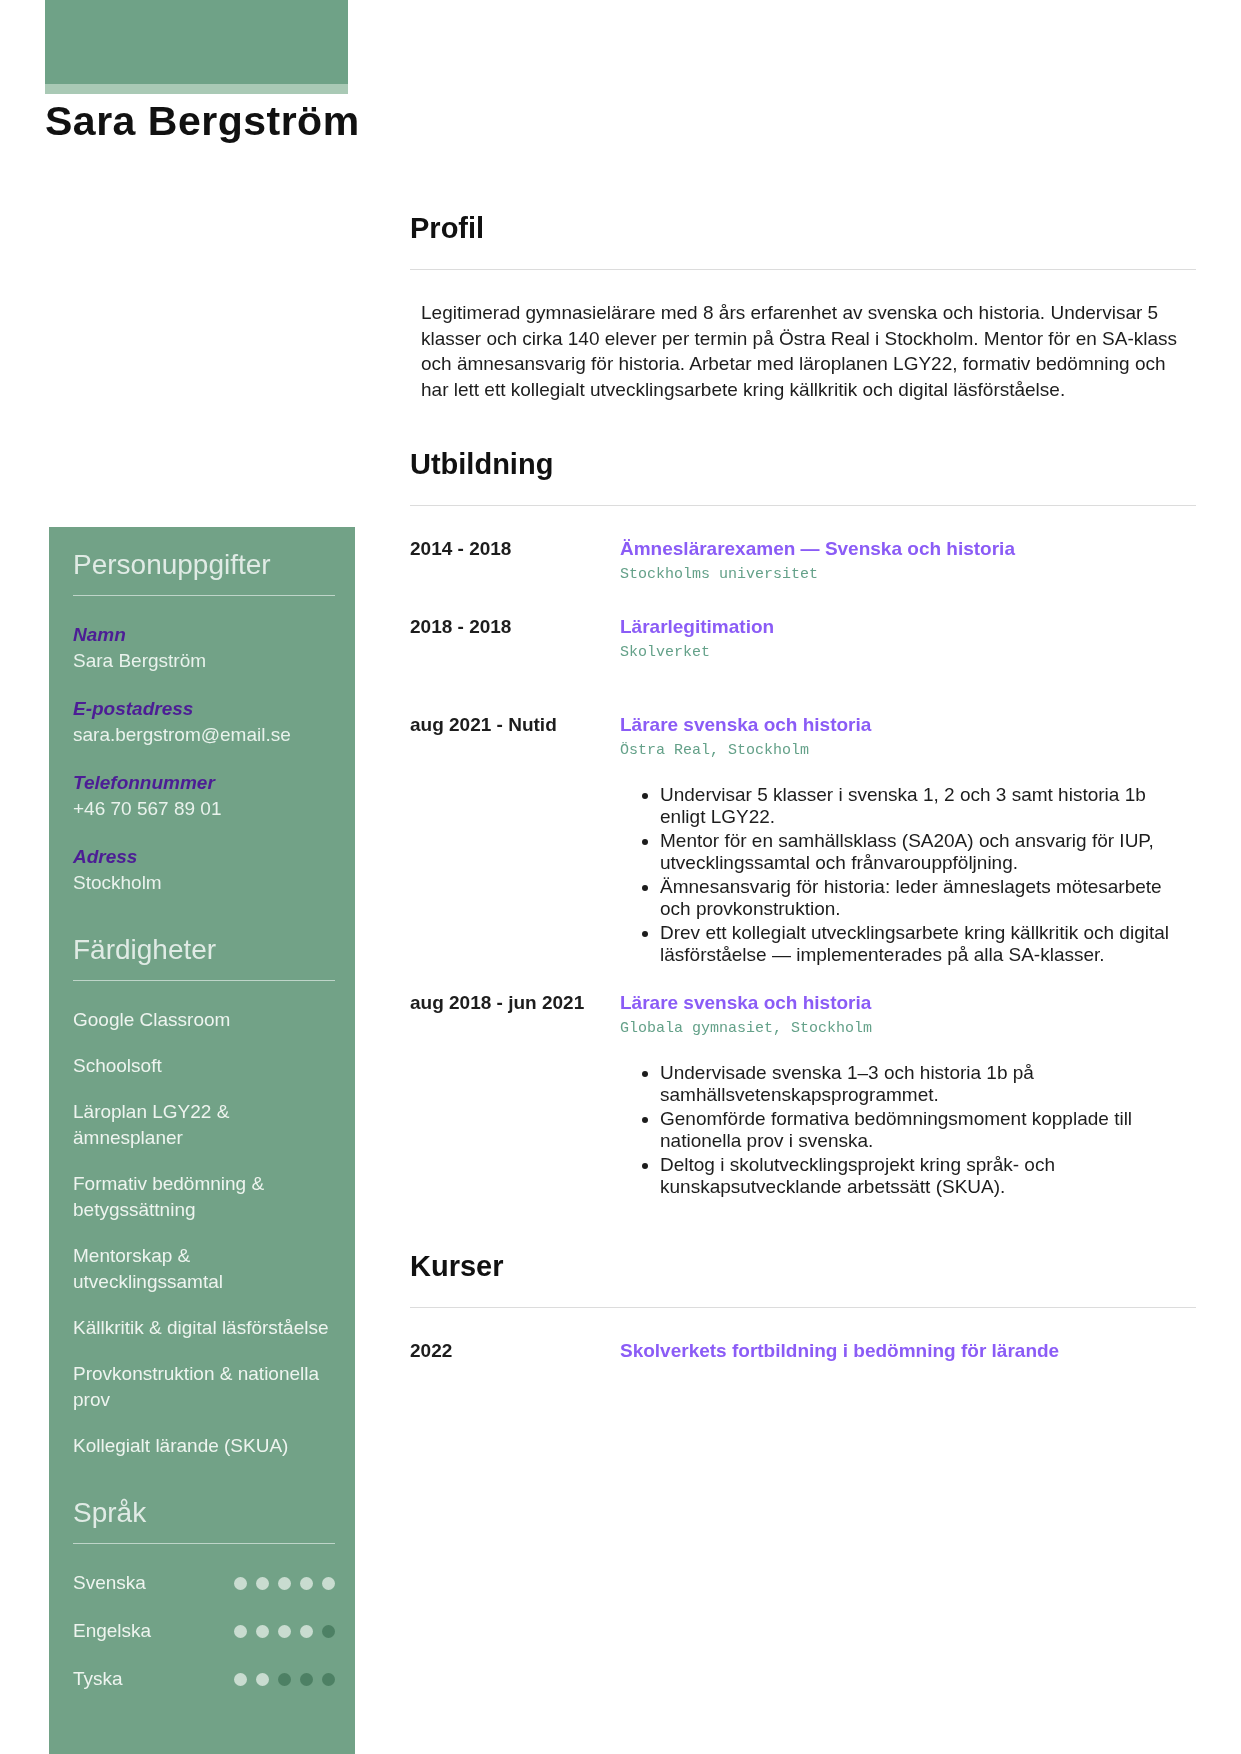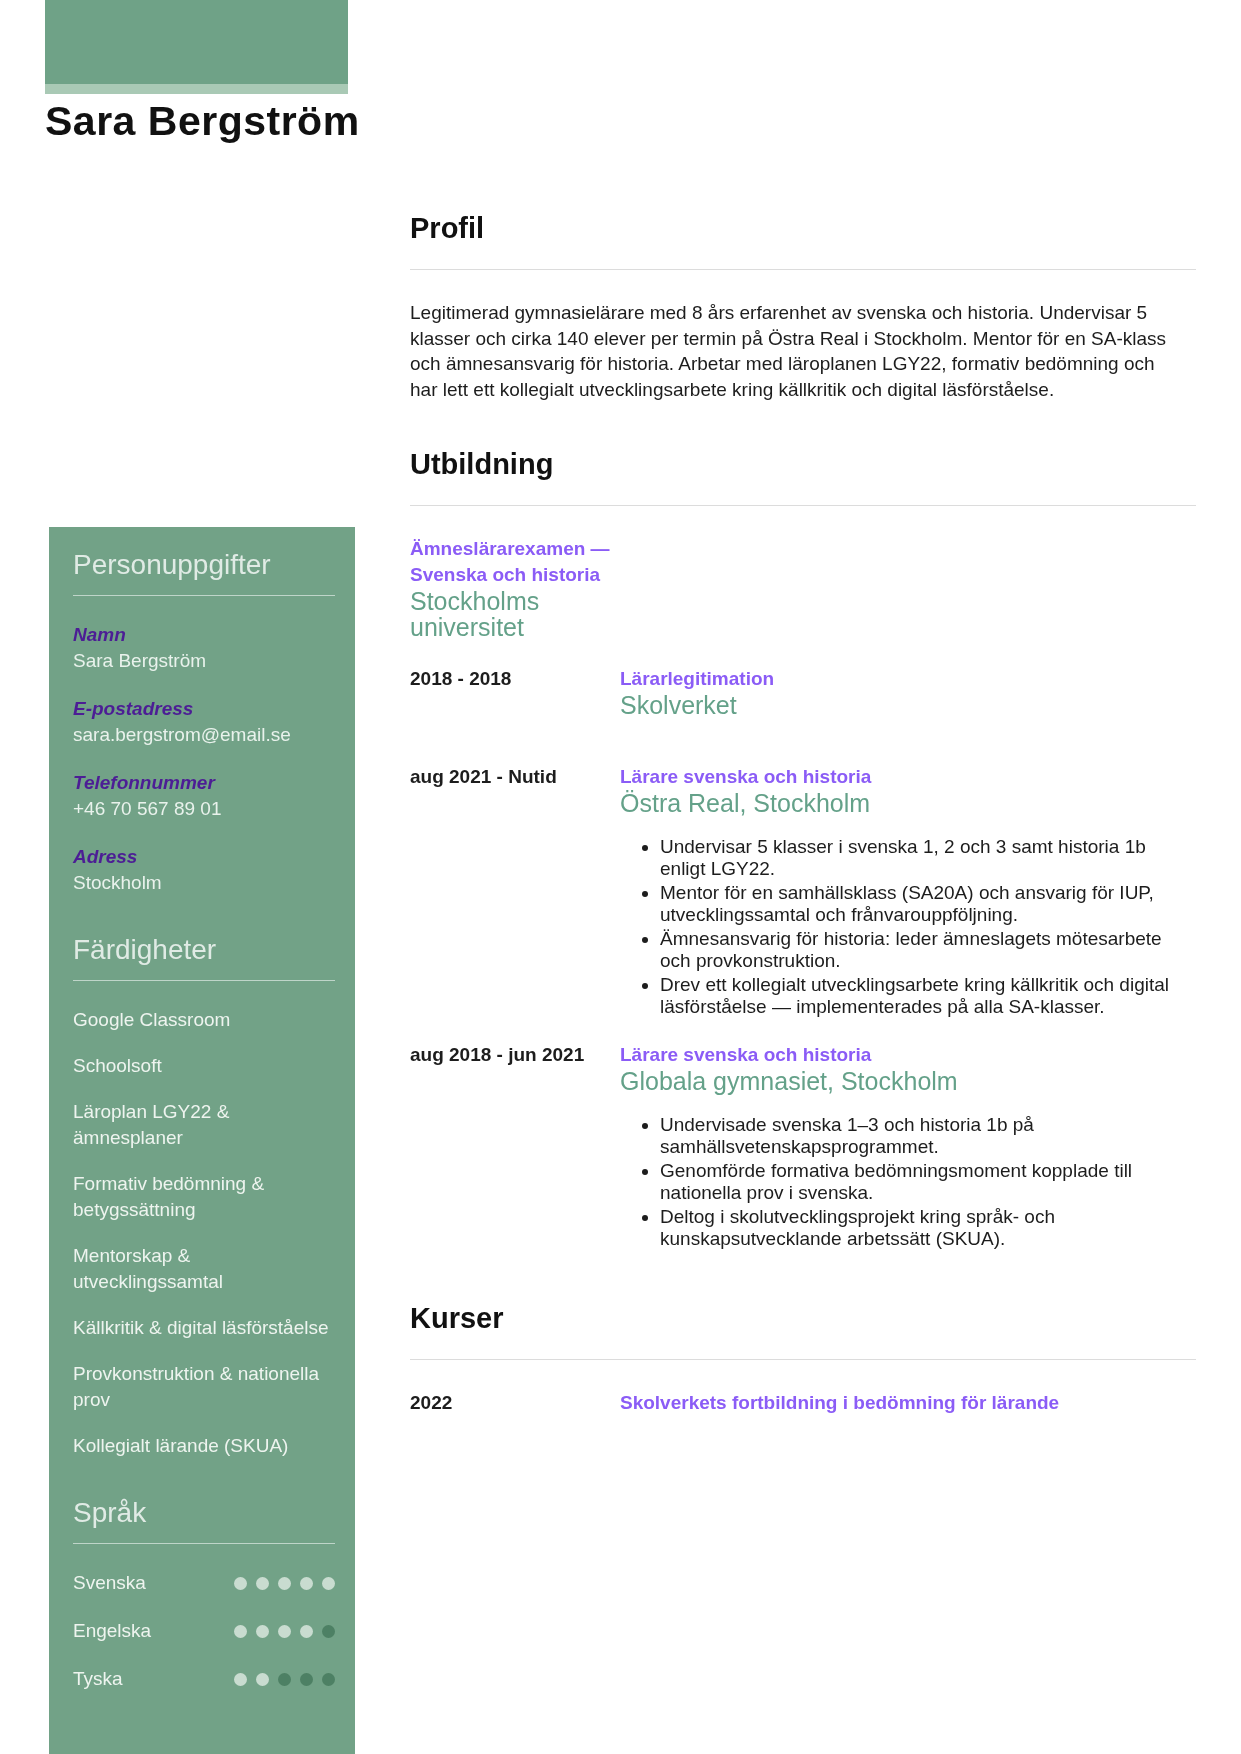--- a/index.html
+++ b/index.html
@@ -38,26 +38,26 @@
   .dots{display:flex;gap:9px;}
   .dot{width:13px;height:13px;border-radius:50%;display:inline-block;}
   .dot-filled{background:var(--dot-filled);}
   .dot-empty{background:var(--dot-empty);}
 
   
   .main{position:absolute;left:410px;top:0;width:786px;padding-top:212px;}
   .section{margin-bottom:46px;}
   .section-heading{font-size:29px;font-weight:bold;color:#111;padding-bottom:24px;
                    border-bottom:1px solid var(--divider);margin-bottom:30px;}
-  .profile-text{font-size:19px;line-height:25.5px;color:#1d1d1d;max-width:760px;}
+  .profile-text{font-size:19px;line-height:25.5px;color:#1d1d1d;max-width:760px;margin-left:11px;}
 
   .entry-row{display:grid;grid-template-columns:210px 1fr;margin-bottom:26px;}
   .entry-period{font-size:19px;font-weight:bold;color:#1d1d1d;line-height:26px;}
   .entry-title{font-size:19px;font-weight:bold;color:#8b5cf6;line-height:26px;}
-  .entry-org{font-size:25px;color:var(--accent-text);line-height:26px;}
+  .entry-org{font-size:15px;color:var(--accent-text);line-height:26px;font-family:Liberation Mono, monospace;}
   .entry-bullets{margin-top:20px;margin-bottom:6px;padding-left:40px;list-style:disc;}
   .entry-bullets li{font-size:19px;line-height:22px;color:#1d1d1d;margin-bottom:2px;}
   .exp-entry{margin-bottom:18px;}
 </style>
 </head>
 <body>
 
 <div class="page">
 
   <div class="header-block">
@@ -140,20 +140,21 @@
   <div class="main">
 
     <div class="section">
       <div class="section-heading">Profil</div>
       <p class="profile-text">Legitimerad gymnasielärare med 8 års erfarenhet av svenska och historia. Undervisar 5 klasser och cirka 140 elever per termin på Östra Real i Stockholm. Mentor för en SA-klass och ämnesansvarig för historia. Arbetar med läroplanen LGY22, formativ bedömning och har lett ett kollegialt utvecklingsarbete kring källkritik och digital läsförståelse.</p>
     </div>
 
     <div class="section">
       <div class="section-heading">Utbildning</div>
       <div class="entry-row">
+        <div class="entry-period">2014 - 2018</div>
         <div>
           <div class="entry-title">Ämneslärarexamen — Svenska och historia</div>
           <div class="entry-org">Stockholms universitet</div>
         </div>
       </div>
       <div class="entry-row">
         <div class="entry-period">2018 - 2018</div>
         <div>
           <div class="entry-title">Lärarlegitimation</div>
           <div class="entry-org">Skolverket</div>

